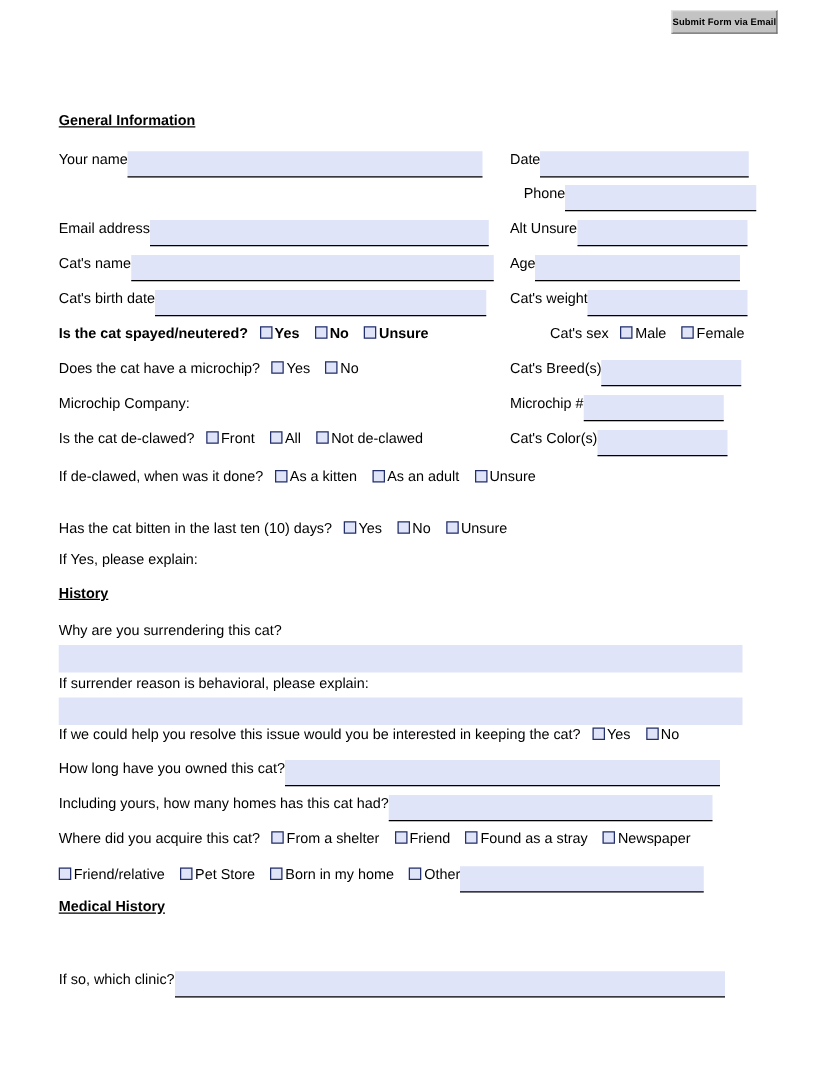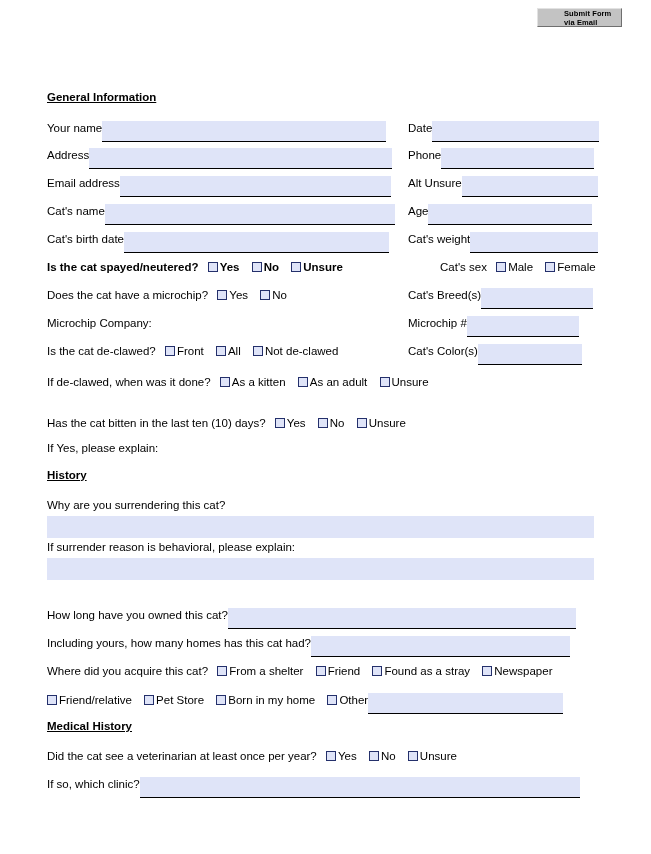--- a/index.html
+++ b/index.html
@@ -39,21 +39,20 @@
     font-family: "Liberation Sans", sans-serif;
     font-size: 7.5px;
     font-weight: bold;
     color: #000;
     letter-spacing: 0.1px;
     display: flex;
     align-items: center;
     justify-content: center;
     cursor: pointer;
     box-sizing: border-box;
-    padding-left: 26px;
   }
 
   
   .form-body {
     position: absolute;
     left: 0;
     top: 0;
     width: 559px;
     height: 854px;
   }
@@ -131,24 +130,21 @@
 
   <div class="sec-head" style="left:47px; top:91px;">General Information</div>
 
   <div class="row" style="top:121px;">
     <span class="lbl">Your name</span><span class="fill tall" style="width:284px;"></span>
   </div>
   <div class="row right" style="top:121px;">
     <span class="lbl">Date</span><span class="fill tall" style="width:167px;"></span>
   </div>
 
-  <div class="row" style="top:148px;">
-    <span class="lbl">Address</span><span class="fill tall" style="width:303px;"></span>
-  </div>
-  <div class="row right" style="top:148px;">
+  <div class="row right" style="top:148px;margin-left:11px;">
     <span class="lbl">Phone</span><span class="fill tall" style="width:153px;"></span>
   </div>
 
   <div class="row" style="top:176px;">
     <span class="lbl">Email address</span><span class="fill tall" style="width:271px;"></span>
   </div>
   <div class="row right" style="top:176px;">
     <span class="lbl">Alt Unsure</span><span class="fill tall" style="width:136px;"></span>
   </div>
 
@@ -227,20 +223,25 @@
   <div class="row" style="top:498px;">
     <span class="lbl">Why are you surrendering this cat?</span>
   </div>
   <div class="block" style="left:47px; top:516px; width:547px; height:22px;"></div>
 
   <div class="row" style="top:540px;">
     <span class="lbl">If surrender reason is behavioral, please explain:</span>
   </div>
   <div class="block" style="left:47px; top:558px; width:547px; height:22px;"></div>
 
+  <div class="row" style="top:581px;">
+    <span class="lbl">If we could help you resolve this issue would you be interested in keeping the cat?</span><span class="gap"></span>
+    <span class="cbw"><span class="cb"></span><span>Yes</span></span>
+    <span class="cbw"><span class="cb"></span><span>No</span></span>
+  </div>
 
   <div class="row" style="top:608px;">
     <span class="lbl">How long have you owned this cat?</span><span class="fill tall" style="width:348px;"></span>
   </div>
 
   <div class="row" style="top:636px;">
     <span class="lbl">Including yours, how many homes has this cat had?</span><span class="fill tall" style="width:259px;"></span>
   </div>
 
   <div class="row" style="top:664px;">
@@ -253,24 +254,18 @@
 
   <div class="row" style="top:693px;">
     <span class="cbw"><span class="cb"></span><span>Friend/relative</span></span>
     <span class="cbw"><span class="cb"></span><span>Pet Store</span></span>
     <span class="cbw"><span class="cb"></span><span>Born in my home</span></span>
     <span class="cbw tight" style="margin-right:0;"><span class="cb"></span><span>Other</span></span><span class="fill tall" style="width:195px;"></span>
   </div>
 
   <div class="sec-head" style="left:47px; top:720px;">Medical History</div>
 
-  <div class="row" style="top:749px;">
-    <span class="lbl">Did the cat see a veterinarian at least once per year?</span><span class="gap"></span>
-    <span class="cbw"><span class="cb"></span><span>Yes</span></span>
-    <span class="cbw"><span class="cb"></span><span>No</span></span>
-    <span class="cbw"><span class="cb"></span><span>Unsure</span></span>
-  </div>
 
   <div class="row" style="top:777px;">
     <span class="lbl">If so, which clinic?</span><span class="fill tall" style="width:440px;"></span>
   </div>
 
 </div>
 
 </body></html>

